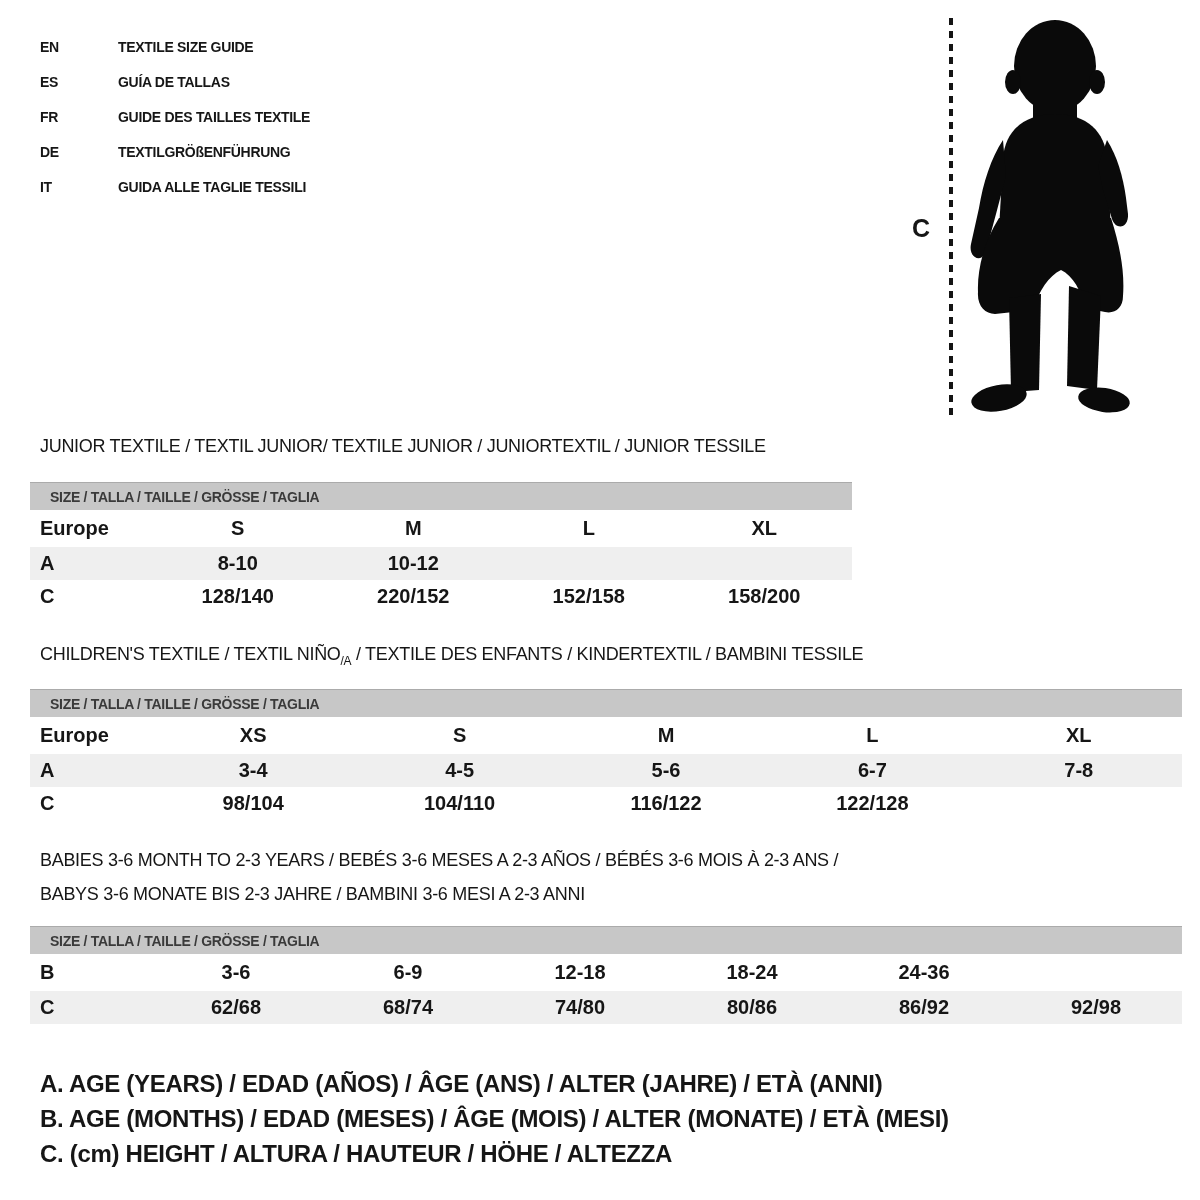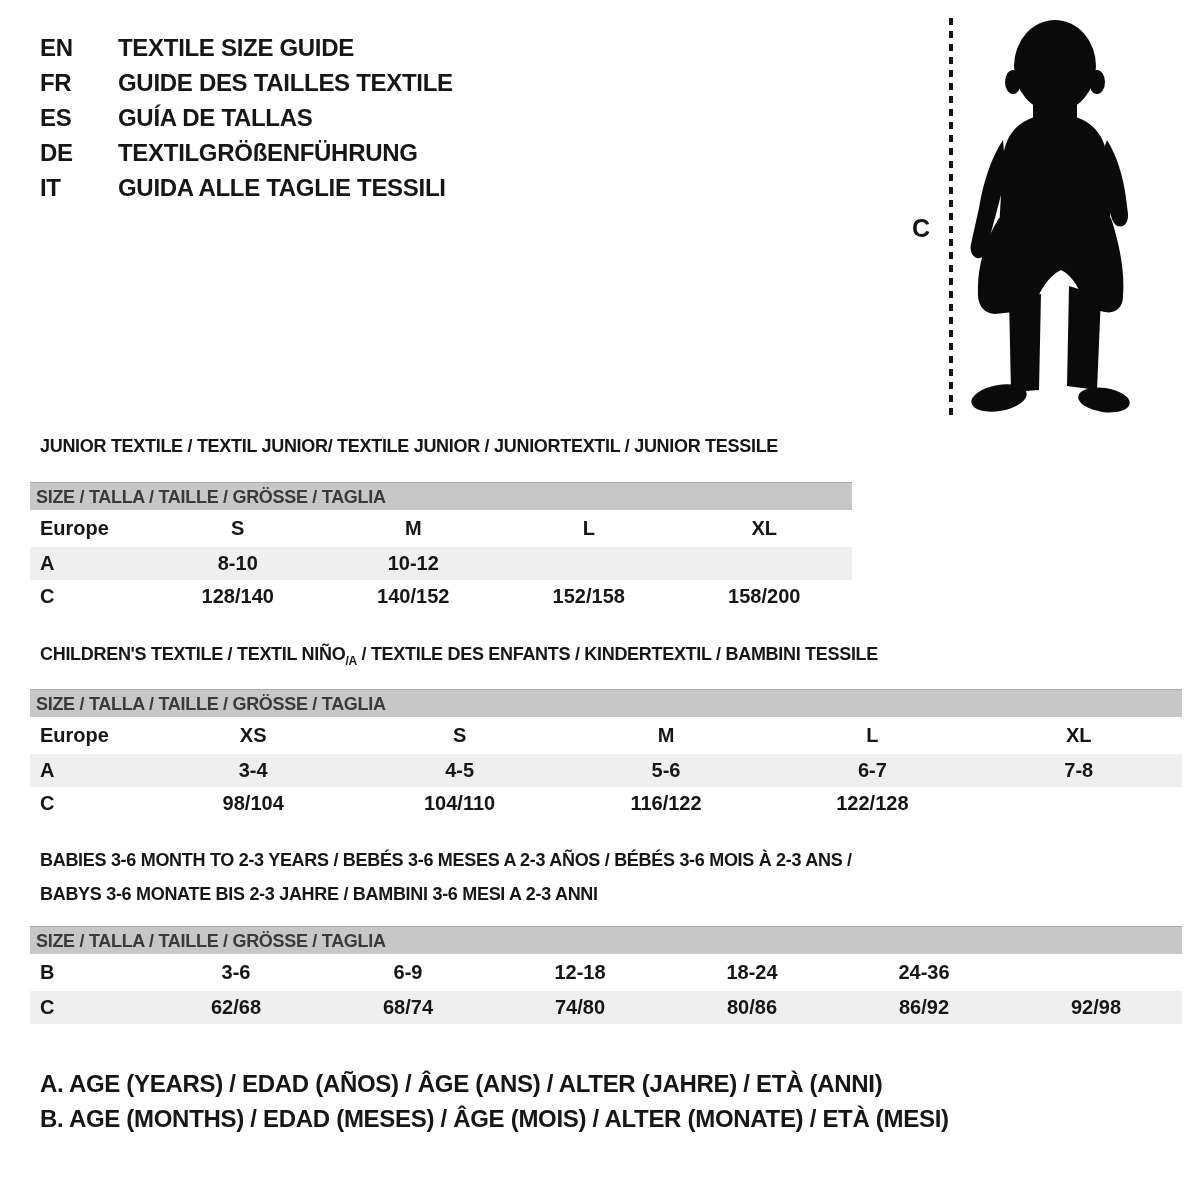--- a/index.html
+++ b/index.html
@@ -4,37 +4,37 @@
 <style>
   html,body { margin:0; padding:0; background:#ffffff; }
   * { box-sizing:border-box; }
   .page {
     position:relative; width:1200px; height:1200px; background:#ffffff;
     font-family:"Liberation Sans", sans-serif; color:#161616; overflow:hidden;
   }
 
   
   .lang-list { position:absolute; left:40px; top:30px; }
-  .lang-row { display:flex; line-height:35px; font-size:24px; font-weight:700; letter-spacing:-0.3px; }
+  .lang-row { display:flex; line-height:35px; font-size:14px; font-weight:700; letter-spacing:-0.3px; }
   .lang-code { width:78px; }
 
   
   .measure-line { position:absolute; left:945px; top:16px; }
   .measure-label { position:absolute; left:912px; top:214px; font-size:25px; font-weight:700; }
   .baby-svg { position:absolute; left:965px; top:18px; }
 
   
-  .sec-heading { position:absolute; left:40px; font-size:18px; font-weight:700; letter-spacing:-0.3px; white-space:nowrap; }
+  .sec-heading { position:absolute; left:40px; font-size:18px; font-weight:400; letter-spacing:-0.3px; white-space:nowrap; }
   .subsc { font-size:12px; vertical-align:sub; }
 
   
   .size-table { position:absolute; left:30px; }
   .size-bar {
     height:28px; line-height:28px; background:#c7c7c7; border-top:1px solid #ababab;
-    padding-left:6px; font-size:18px; font-weight:700; color:#3a3a3a; letter-spacing:-0.3px;
+    padding-left:20px; font-size:14px; font-weight:700; color:#3a3a3a; letter-spacing:-0.3px;
   }
   .t-row { display:grid; height:33px; line-height:33px; font-size:20px; font-weight:700; }
   .t-row.first { height:37px; line-height:37px; }
   .t-row.shaded { background:#efefef; }
   .cols4 { grid-template-columns:120px repeat(4,1fr); }
   .cols5 { grid-template-columns:120px repeat(5,1fr); }
   .cols6 { grid-template-columns:120px repeat(6,1fr); }
   .t-label { padding-left:10px; text-align:left; }
   .t-cell { text-align:center; }
 
@@ -46,26 +46,26 @@
 <body>
 
 <div class="page">
 
   <div class="lang-list">
     <div class="lang-row">
       <span class="lang-code">EN</span>
       <span class="lang-label">TEXTILE SIZE GUIDE</span>
     </div>
     <div class="lang-row">
+      <span class="lang-code">ES</span>
+      <span class="lang-label">GUÍA DE TALLAS</span>
+    </div>
+    <div class="lang-row">
       <span class="lang-code">FR</span>
       <span class="lang-label">GUIDE DES TAILLES TEXTILE</span>
-    </div>
-    <div class="lang-row">
-      <span class="lang-code">ES</span>
-      <span class="lang-label">GUÍA DE TALLAS</span>
     </div>
     <div class="lang-row">
       <span class="lang-code">DE</span>
       <span class="lang-label">TEXTILGRÖßENFÜHRUNG</span>
     </div>
     <div class="lang-row">
       <span class="lang-code">IT</span>
       <span class="lang-label">GUIDA ALLE TAGLIE TESSILI</span>
     </div>
   </div>
@@ -102,21 +102,21 @@
       <span class="t-cell">XL</span>
     </div>
     <div class="t-row cols4 shaded">
       <span class="t-label">A</span>
       <span class="t-cell">8-10</span>
       <span class="t-cell">10-12</span>
     </div>
     <div class="t-row cols4">
       <span class="t-label">C</span>
       <span class="t-cell">128/140</span>
-      <span class="t-cell">140/152</span>
+      <span class="t-cell">220/152</span>
       <span class="t-cell">152/158</span>
       <span class="t-cell">158/200</span>
     </div>
   </div>
 
   <div class="sec-heading" style="top:644px"><span>CHILDREN'S TEXTILE / TEXTIL NIÑO</span><span class="subsc">/A</span><span> / TEXTILE DES ENFANTS / KINDERTEXTIL / BAMBINI TESSILE</span></div>
   <div class="size-table" style="top:689px; width:1152px">
     <div class="size-bar">SIZE / TALLA / TAILLE / GRÖSSE / TAGLIA</div>
     <div class="t-row cols5 first">
       <span class="t-label">Europe</span>
@@ -162,15 +162,16 @@
       <span class="t-cell">74/80</span>
       <span class="t-cell">80/86</span>
       <span class="t-cell">86/92</span>
       <span class="t-cell">92/98</span>
     </div>
   </div>
 
   <div class="legend">
     <div class="legend-line">A. AGE (YEARS) / EDAD (AÑOS) / ÂGE (ANS) / ALTER (JAHRE) / ETÀ (ANNI)</div>
     <div class="legend-line">B. AGE (MONTHS) / EDAD (MESES) / ÂGE (MOIS) / ALTER (MONATE) / ETÀ (MESI)</div>
+    <div class="legend-line">C. (cm) HEIGHT / ALTURA / HAUTEUR / HÖHE / ALTEZZA</div>
   </div>
 
 </div>
 
 </body></html>

